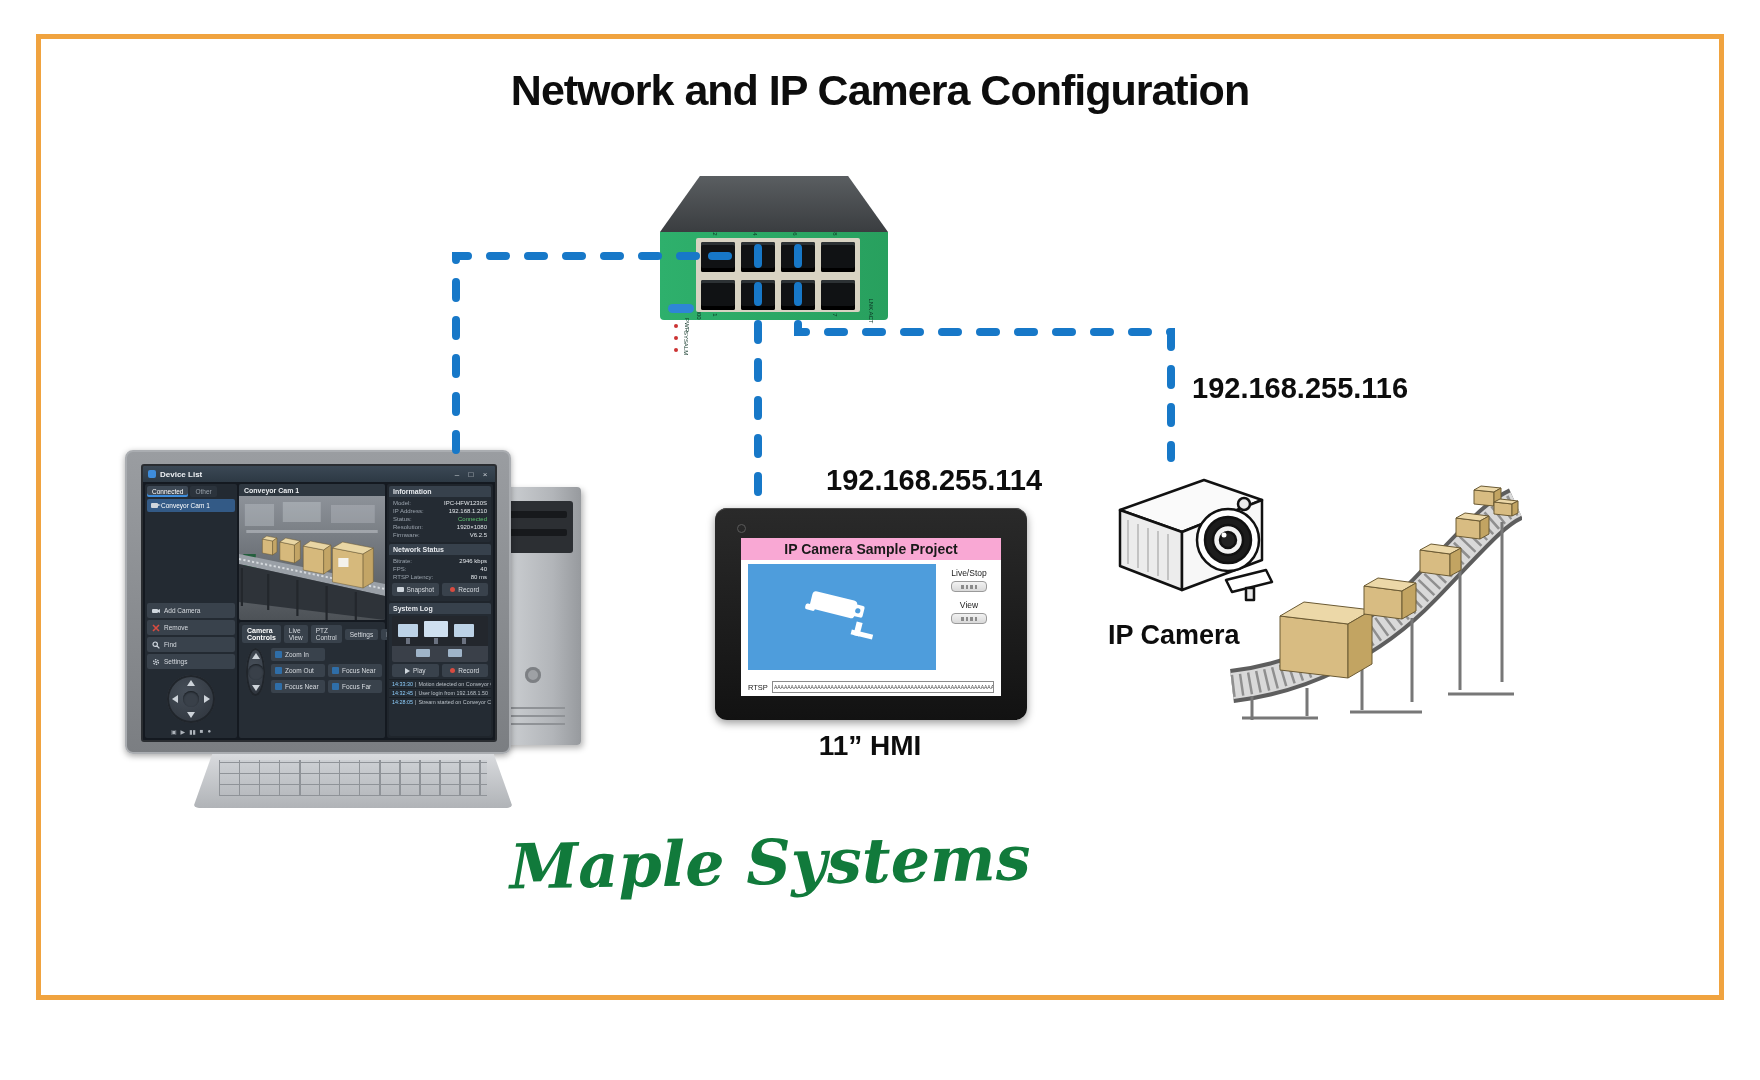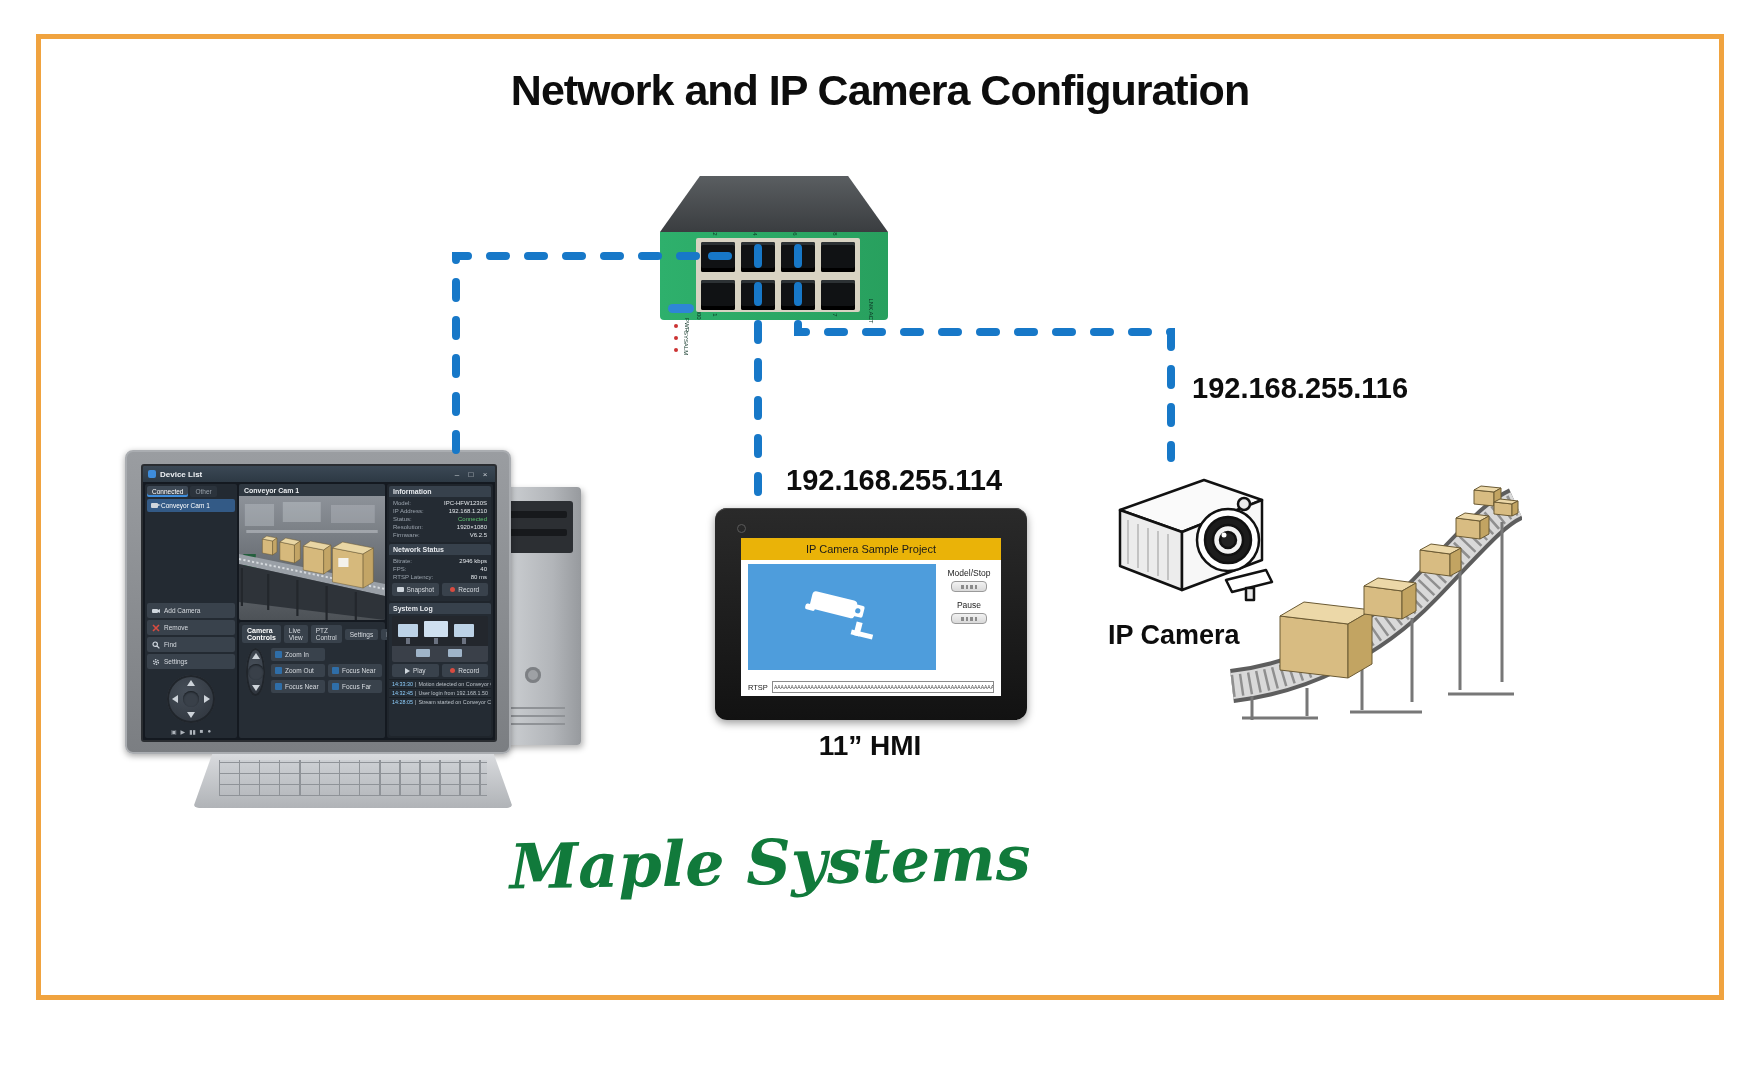--- a/index.html
+++ b/index.html
@@ -5,21 +5,21 @@
   html,body{margin:0;padding:0;background:#fff;}
   .canvas{position:relative;width:1760px;height:1036px;background:#ffffff;overflow:hidden;
           font-family:"Liberation Sans",sans-serif;color:#111;}
   .frame{position:absolute;left:36px;top:34px;right:36px;bottom:36px;border:5px solid #F0A33F;}
   .page-title{position:absolute;top:66px;left:0;width:100%;text-align:center;
               font-size:43px;font-weight:bold;letter-spacing:-1px;color:#0d0d0d;}
 
   
   .ip-label{position:absolute;font-size:29px;font-weight:bold;color:#0d0d0d;white-space:nowrap;}
   #ip-pc{left:150px;top:388px;width:292px;text-align:right;}
-  #ip-hmi{left:786px;top:464px;}
+  #ip-hmi{left:826px;top:464px;}
   #ip-cam{left:1192px;top:372px;}
 
   
   .cables{position:absolute;left:0;top:0;width:1760px;height:1080px;pointer-events:none;z-index:30;}
 
   
   .switch{position:absolute;left:660px;top:176px;width:228px;height:146px;z-index:10;}
   .sw-top{position:absolute;left:0;top:0;width:228px;height:56px;
           background:linear-gradient(#5a5e61,#3a3d40);
           clip-path:polygon(17.5% 0,82.5% 0,100% 100%,0 100%);}
@@ -113,22 +113,22 @@
   .log-thumb{display:block;width:96px;height:46px;margin:0 auto;border-radius:2px;}
   .log-entry{display:flex;gap:2px;padding:1px 3px;border-top:1px solid #1a2026;color:#b9c0c7;font-size:5.4px;white-space:nowrap;overflow:hidden;}
   .log-time{color:#8fd0ff;flex:0 0 auto;}
   .play-tri{width:0;height:0;border-top:3px solid transparent;border-bottom:3px solid transparent;border-left:5px solid #cfd6dd;}
 
   
   .hmi{position:absolute;left:715px;top:508px;width:312px;height:212px;background:linear-gradient(#2a2a2a,#121212);
        border-radius:12px;box-shadow:0 3px 8px rgba(0,0,0,.4), inset 0 1px 0 #4a4a4a;z-index:20;}
   .hmi-led{position:absolute;left:22px;top:16px;width:7px;height:7px;border-radius:50%;border:1.5px solid #5a5a5a;}
   .hmi-screen{position:absolute;left:26px;top:30px;width:260px;height:158px;background:#fff;overflow:hidden;}
-  .hmi-title{height:22px;background:#eab308;display:flex;align-items:center;justify-content:center;
-             font-size:11px;color:#1a1a1a;}
+  .hmi-title{height:22px;background:#f9a8d4;display:flex;align-items:center;justify-content:center;
+             font-size:14px;color:#1a1a1a;font-weight:bold;}
   .hmi-content{position:relative;height:136px;}
   .hmi-video{position:absolute;left:7px;top:4px;width:188px;height:106px;background:#4E9DDC;display:flex;align-items:center;justify-content:center;}
   .hmi-right{position:absolute;left:200px;top:8px;width:56px;text-align:center;font-size:8.5px;color:#222;}
   .hmi-btn{width:34px;height:9px;margin:3px auto 8px;background:linear-gradient(#f2f2f2,#d9d9d9);
            border:1px solid #9a9a9a;border-radius:4px;display:flex;align-items:center;justify-content:center;gap:2px;}
   .hmi-btn i{width:2.5px;height:4px;background:#8a8a8a;display:block;}
   .hmi-rtsp{position:absolute;left:7px;bottom:3px;display:flex;align-items:center;gap:4px;width:246px;}
   .hmi-rtsp-label{font-size:7.5px;color:#222;}
   .hmi-rtsp-field{flex:1;height:10px;border:1px solid #8a8a8a;background:#fff;font-size:5px;color:#444;
                   overflow:hidden;white-space:nowrap;line-height:10px;padding:0 1px;}
@@ -468,28 +468,28 @@
               <rect x="6" y="10" width="46" height="18" rx="4"></rect>
               <rect x="48" y="13" width="12" height="12" rx="2"></rect>
               <circle cx="54" cy="19" r="2.6" fill="#4E9DDC"></circle>
               <rect x="2" y="24" width="10" height="6" rx="2"></rect>
             </g>
             <rect x="52" y="34" width="6" height="14" fill="#ffffff" transform="rotate(14 55 41)"></rect>
             <rect x="48" y="44" width="22" height="5" fill="#ffffff" transform="rotate(14 59 46)"></rect>
           </svg>
         </div>
         <div class="hmi-right">
-          <div>Model/Stop</div>
+          <div>Live/Stop</div>
           <div class="hmi-btn">
               <i></i>
               <i></i>
               <i></i>
               <i></i>
             </div>
-          <div>Pause</div>
+          <div>View</div>
           <div class="hmi-btn">
               <i></i>
               <i></i>
               <i></i>
               <i></i>
             </div>
         </div>
         <div class="hmi-rtsp">
           <span class="hmi-rtsp-label">RTSP</span>
           <span class="hmi-rtsp-field">AAAAAAAAAAAAAAAAAAAAAAAAAAAAAAAAAAAAAAAAAAAAAAAAAAAAAAAAAAAAAAAAAAAAAAAAAAAAAAAA</span>

